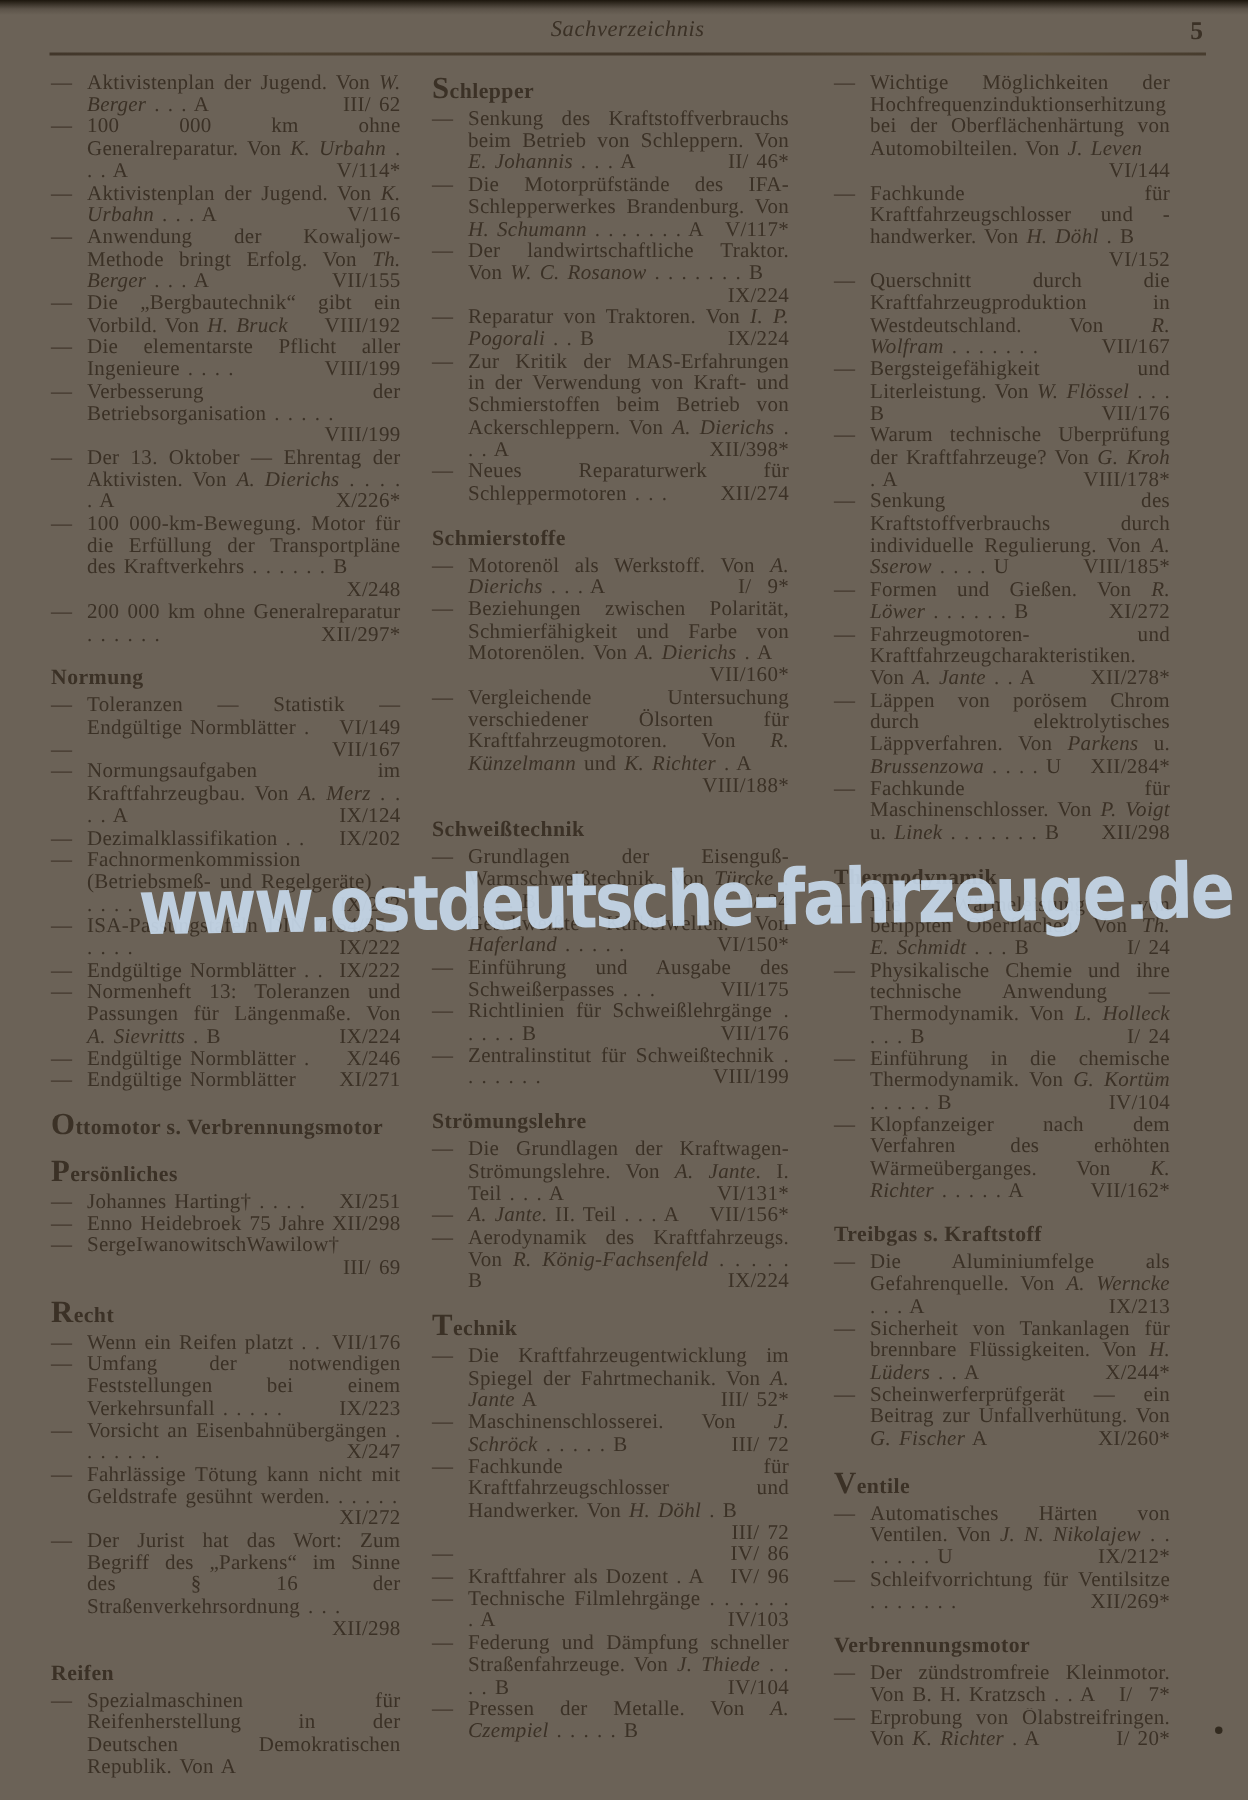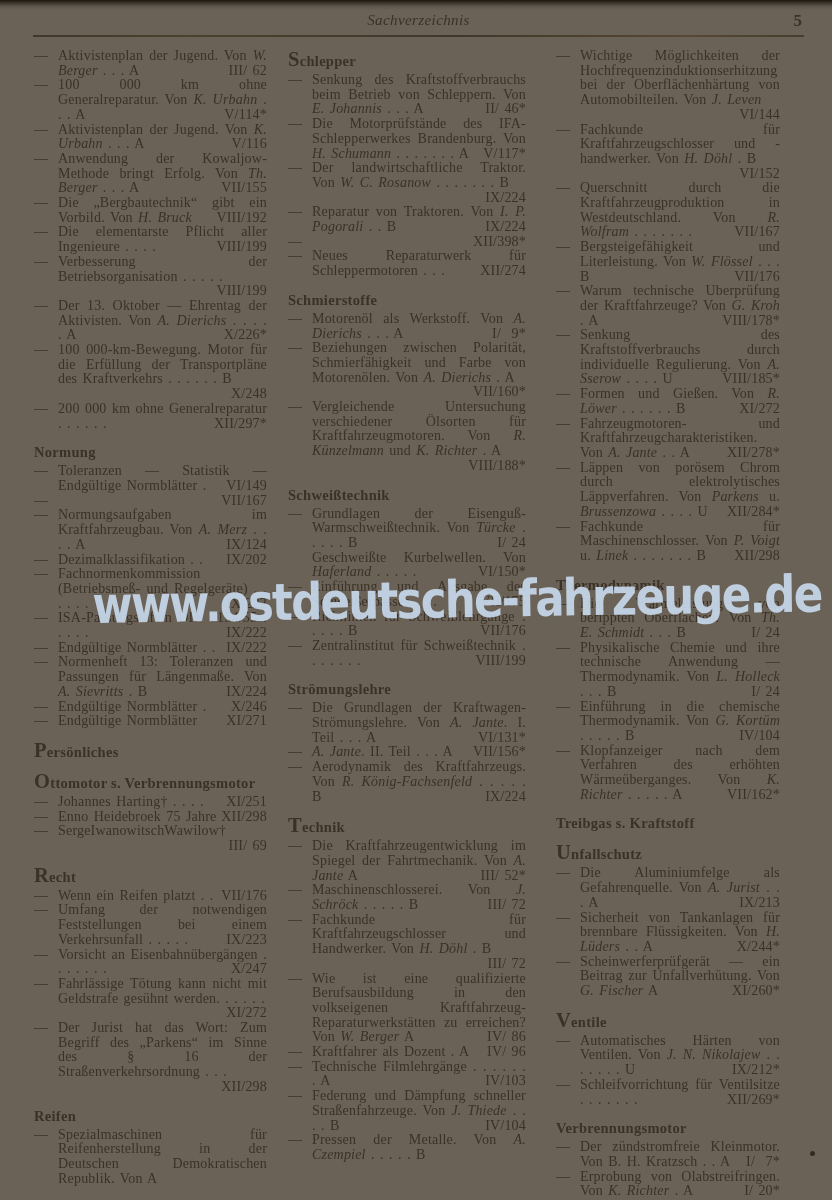--- a/index.html
+++ b/index.html
@@ -82,61 +82,61 @@
         <div class="entry"><span class="dash">—</span><span>Toleranzen — Statistik — Endgültige Normblätter .</span><span class="ref">VI/149</span></div>
         <div class="entry"><span class="dash">—</span><span class="ref">VII/167</span></div>
         <div class="entry"><span class="dash">—</span><span>Normungsaufgaben im Kraftfahrzeugbau. Von <i>A. Merz</i> . . . . A</span><span class="ref">IX/124</span></div>
         <div class="entry"><span class="dash">—</span><span>Dezimalklassifikation . .</span><span class="ref">IX/202</span></div>
         <div class="entry"><span class="dash">—</span><span>Fachnormenkommission (Betriebsmeß- und Regelgeräte) . . . . . .</span><span class="ref">IX/222</span></div>
         <div class="entry"><span class="dash">—</span><span>ISA-Passungstafeln DIN 7154/55 . . . . .</span><span class="ref">IX/222</span></div>
         <div class="entry"><span class="dash">—</span><span>Endgültige Normblätter . .</span><span class="ref">IX/222</span></div>
         <div class="entry"><span class="dash">—</span><span>Normenheft 13: Toleranzen und Passungen für Längenmaße. Von <i>A. Sievritts</i> . B</span><span class="ref">IX/224</span></div>
         <div class="entry"><span class="dash">—</span><span>Endgültige Normblätter .</span><span class="ref">X/246</span></div>
         <div class="entry"><span class="dash">—</span><span>Endgültige Normblätter</span><span class="ref">XI/271</span></div>
+        <div class="heading"><span class="initial">O</span>ttomotor s. Verbrennungsmotor</div>
         <div class="heading"><span class="initial">P</span>ersönliches</div>
-        <div class="heading"><span class="initial">O</span>ttomotor s. Verbrennungsmotor</div>
         <div class="entry"><span class="dash">—</span><span>Johannes Harting† . . . .</span><span class="ref">XI/251</span></div>
         <div class="entry"><span class="dash">—</span><span>Enno Heidebroek 75 Jahre</span><span class="ref">XII/298</span></div>
         <div class="entry"><span class="dash">—</span><span>SergeIwanowitschWawilow†</span><span class="ref">III/ 69</span></div>
         <div class="heading"><span class="initial">R</span>echt</div>
         <div class="entry"><span class="dash">—</span><span>Wenn ein Reifen platzt . .</span><span class="ref">VII/176</span></div>
         <div class="entry"><span class="dash">—</span><span>Umfang der notwendigen Feststellungen bei einem Verkehrsunfall . . . . .</span><span class="ref">IX/223</span></div>
         <div class="entry"><span class="dash">—</span><span>Vorsicht an Eisenbahnübergängen . . . . . . .</span><span class="ref">X/247</span></div>
         <div class="entry"><span class="dash">—</span><span>Fahrlässige Tötung kann nicht mit Geldstrafe gesühnt werden. . . . . .</span><span class="ref">XI/272</span></div>
         <div class="entry"><span class="dash">—</span><span>Der Jurist hat das Wort: Zum Begriff des „Parkens“ im Sinne des § 16 der Straßenverkehrsordnung . . .</span><span class="ref">XII/298</span></div>
         <div class="heading">Reifen</div>
         <div class="entry"><span class="dash">—</span><span>Spezialmaschinen für Reifenherstellung in der Deutschen Demokratischen Republik. Von  A</span></div>
       </div>
       <div class="col">
         <div class="heading"><span class="initial">S</span>chlepper</div>
         <div class="entry"><span class="dash">—</span><span>Senkung des Kraftstoffverbrauchs beim Betrieb von Schleppern. Von <i>E. Johannis</i> . . . A</span><span class="ref">II/ 46*</span></div>
         <div class="entry"><span class="dash">—</span><span>Die Motorprüfstände des IFA-Schlepperwerkes Brandenburg. Von <i>H. Schumann</i> . . . . . . . A</span><span class="ref">V/117*</span></div>
         <div class="entry"><span class="dash">—</span><span>Der landwirtschaftliche Traktor. Von <i>W. C. Rosanow</i> . . . . . . . B</span><span class="ref">IX/224</span></div>
         <div class="entry"><span class="dash">—</span><span>Reparatur von Traktoren. Von <i>I. P. Pogorali</i> . . B</span><span class="ref">IX/224</span></div>
-        <div class="entry"><span class="dash">—</span><span class="ref">XII/398*</span></div>
+        <div class="entry"><span class="dash">—</span><span>Zur Kritik der MAS-Erfahrungen in der Verwendung von Kraft- und Schmierstoffen beim Betrieb von Ackerschleppern. Von <i>A. Dierichs</i> . . . A</span><span class="ref">XII/398*</span></div>
         <div class="entry"><span class="dash">—</span><span>Neues Reparaturwerk für Schleppermotoren . . .</span><span class="ref">XII/274</span></div>
         <div class="heading">Schmierstoffe</div>
         <div class="entry"><span class="dash">—</span><span>Motorenöl als Werkstoff. Von <i>A. Dierichs</i> . . . A</span><span class="ref">I/  9*</span></div>
         <div class="entry"><span class="dash">—</span><span>Beziehungen zwischen Polarität, Schmierfähigkeit und Farbe von Motorenölen. Von <i>A. Dierichs</i> . A</span><span class="ref">VII/160*</span></div>
         <div class="entry"><span class="dash">—</span><span>Vergleichende Untersuchung verschiedener Ölsorten für Kraftfahrzeugmotoren. Von <i>R. Künzelmann</i> und <i>K. Richter</i> . A</span><span class="ref">VIII/188*</span></div>
         <div class="heading">Schweißtechnik</div>
         <div class="entry"><span class="dash">—</span><span>Grundlagen der Eisenguß-Warmschweißtechnik. Von <i>Türcke</i> . . . . . B</span><span class="ref">I/ 24</span></div>
         <div class="entry"><span>Geschweißte Kurbelwellen. Von <i>Haferland</i> . . . . .</span><span class="ref">VI/150*</span></div>
         <div class="entry"><span class="dash">—</span><span>Einführung und Ausgabe des Schweißerpasses . . .</span><span class="ref">VII/175</span></div>
         <div class="entry"><span class="dash">—</span><span>Richtlinien für Schweißlehrgänge . . . . . B</span><span class="ref">VII/176</span></div>
         <div class="entry"><span class="dash">—</span><span>Zentralinstitut für Schweißtechnik . . . . . . .</span><span class="ref">VIII/199</span></div>
         <div class="heading">Strömungslehre</div>
         <div class="entry"><span class="dash">—</span><span>Die Grundlagen der Kraftwagen-Strömungslehre. Von <i>A. Jante</i>. I. Teil . . . A</span><span class="ref">VI/131*</span></div>
         <div class="entry"><span class="dash">—</span><span><i>A. Jante</i>. II. Teil . . . A</span><span class="ref">VII/156*</span></div>
         <div class="entry"><span class="dash">—</span><span>Aerodynamik des Kraftfahrzeugs. Von <i>R. König-Fachsenfeld</i> . . . . . B</span><span class="ref">IX/224</span></div>
         <div class="heading"><span class="initial">T</span>echnik</div>
         <div class="entry"><span class="dash">—</span><span>Die Kraftfahrzeugentwicklung im Spiegel der Fahrtmechanik. Von <i>A. Jante</i> A</span><span class="ref">III/ 52*</span></div>
         <div class="entry"><span class="dash">—</span><span>Maschinenschlosserei. Von <i>J. Schröck</i> . . . . . B</span><span class="ref">III/ 72</span></div>
         <div class="entry"><span class="dash">—</span><span>Fachkunde für Kraftfahrzeugschlosser und Handwerker. Von <i>H. Döhl</i> . B</span><span class="ref">III/ 72</span></div>
-        <div class="entry"><span class="dash">—</span><span>Wie ist eine qualifizierte Berufsausbildung in den volkseigenen Kraftfahrzeug-Reparaturwerkstätten zu erreichen? Von <i>W. Berger</i> A</span><span class="ref">IV/ 86</span></div>
+        <div class="entry"><span class="dash">—</span><span class="ref">IV/ 86</span></div>
         <div class="entry"><span class="dash">—</span><span>Kraftfahrer als Dozent . A</span><span class="ref">IV/ 96</span></div>
         <div class="entry"><span class="dash">—</span><span>Technische Filmlehrgänge . . . . . . . A</span><span class="ref">IV/103</span></div>
         <div class="entry"><span class="dash">—</span><span>Federung und Dämpfung schneller Straßenfahrzeuge. Von <i>J. Thiede</i> . . . . B</span><span class="ref">IV/104</span></div>
         <div class="entry"><span class="dash">—</span><span>Pressen der Metalle. Von <i>A. Czempiel</i> . . . . . B</span></div>
       </div>
       <div class="col">
         <div class="entry"><span class="dash">—</span><span>Wichtige Möglichkeiten der Hochfrequenzinduktionserhitzung bei der Oberflächenhärtung von Automobilteilen. Von <i>J. Leven</i></span><span class="ref">VI/144</span></div>
         <div class="entry"><span class="dash">—</span><span>Fachkunde für Kraftfahrzeugschlosser und -handwerker. Von <i>H. Döhl</i> . B</span><span class="ref">VI/152</span></div>
         <div class="entry"><span class="dash">—</span><span>Querschnitt durch die Kraftfahrzeugproduktion in Westdeutschland. Von <i>R. Wolfram</i> . . . . . . .</span><span class="ref">VII/167</span></div>
         <div class="entry"><span class="dash">—</span><span>Bergsteigefähigkeit und Literleistung. Von <i>W. Flössel</i> . . . B</span><span class="ref">VII/176</span></div>
@@ -145,22 +145,21 @@
         <div class="entry"><span class="dash">—</span><span>Formen und Gießen. Von <i>R. Löwer</i> . . . . . . B</span><span class="ref">XI/272</span></div>
         <div class="entry"><span class="dash">—</span><span>Fahrzeugmotoren- und Kraftfahrzeugcharakteristiken. Von <i>A. Jante</i> . . A</span><span class="ref">XII/278*</span></div>
         <div class="entry"><span class="dash">—</span><span>Läppen von porösem Chrom durch elektrolytisches Läppverfahren. Von <i>Parkens</i> u. <i>Brussenzowa</i> . . . . U</span><span class="ref">XII/284*</span></div>
         <div class="entry"><span class="dash">—</span><span>Fachkunde für Maschinenschlosser. Von <i>P. Voigt</i> u. <i>Linek</i> . . . . . . . B</span><span class="ref">XII/298</span></div>
         <div class="heading">Thermodynamik</div>
         <div class="entry"><span class="dash">—</span><span>Die Wärmeleistung von berippten Oberflächen. Von <i>Th. E. Schmidt</i> . . . B</span><span class="ref">I/ 24</span></div>
         <div class="entry"><span class="dash">—</span><span>Physikalische Chemie und ihre technische Anwendung — Thermodynamik. Von <i>L. Holleck</i> . . . B</span><span class="ref">I/ 24</span></div>
         <div class="entry"><span class="dash">—</span><span>Einführung in die chemische Thermodynamik. Von <i>G. Kortüm</i> . . . . . B</span><span class="ref">IV/104</span></div>
         <div class="entry"><span class="dash">—</span><span>Klopfanzeiger nach dem Verfahren des erhöhten Wärmeüberganges. Von <i>K. Richter</i> . . . . . A</span><span class="ref">VII/162*</span></div>
         <div class="heading">Treibgas s. Kraftstoff</div>
-        <div class="heading"><span class="initial">U</span>nfallschutz</div>
-        <div class="entry"><span class="dash">—</span><span>Die Aluminiumfelge als Gefahrenquelle. Von <i>A. Jurist</i> . . . A</span><span class="ref">IX/213</span></div>
+        <div class="entry"><span class="dash">—</span><span>Die Aluminiumfelge als Gefahrenquelle. Von <i>A. Werncke</i> . . . A</span><span class="ref">IX/213</span></div>
         <div class="entry"><span class="dash">—</span><span>Sicherheit von Tankanlagen für brennbare Flüssigkeiten. Von <i>H. Lüders</i> . . A</span><span class="ref">X/244*</span></div>
         <div class="entry"><span class="dash">—</span><span>Scheinwerferprüfgerät — ein Beitrag zur Unfallverhütung. Von <i>G. Fischer</i> A</span><span class="ref">XI/260*</span></div>
         <div class="heading"><span class="initial">V</span>entile</div>
         <div class="entry"><span class="dash">—</span><span>Automatisches Härten von Ventilen. Von <i>J. N. Nikolajew</i> . . . . . . . U</span><span class="ref">IX/212*</span></div>
         <div class="entry"><span class="dash">—</span><span>Schleifvorrichtung für Ventilsitze . . . . . . .</span><span class="ref">XII/269*</span></div>
         <div class="heading">Verbrennungsmotor</div>
         <div class="entry"><span class="dash">—</span><span>Der zündstromfreie Kleinmotor. Von B. H. Kratzsch . . A</span><span class="ref">I/  7*</span></div>
         <div class="entry"><span class="dash">—</span><span>Erprobung von Ölabstreifringen. Von <i>K. Richter</i> . A</span><span class="ref">I/ 20*</span></div>
       </div>
     </div>

